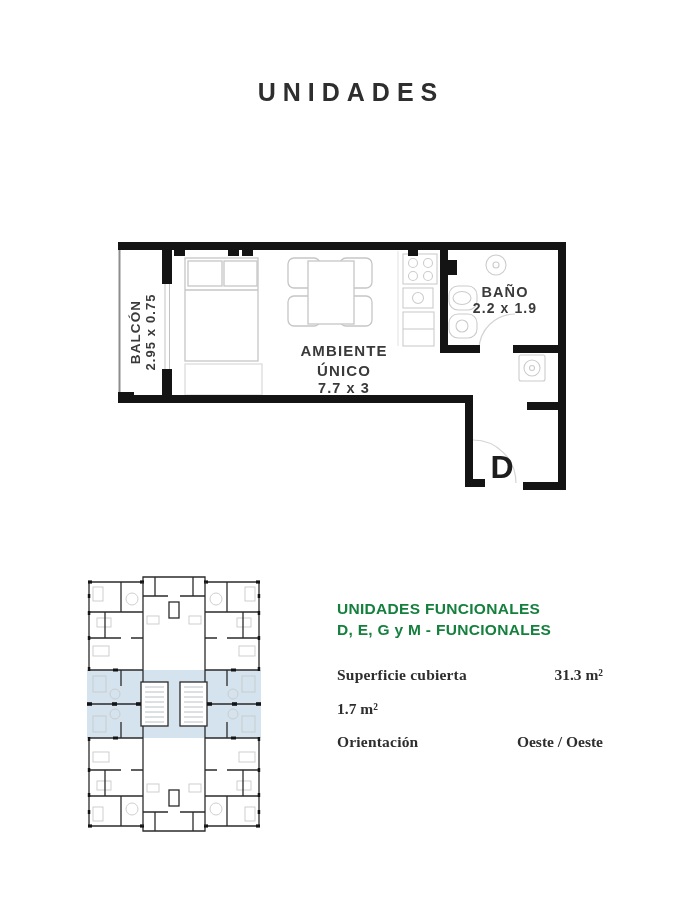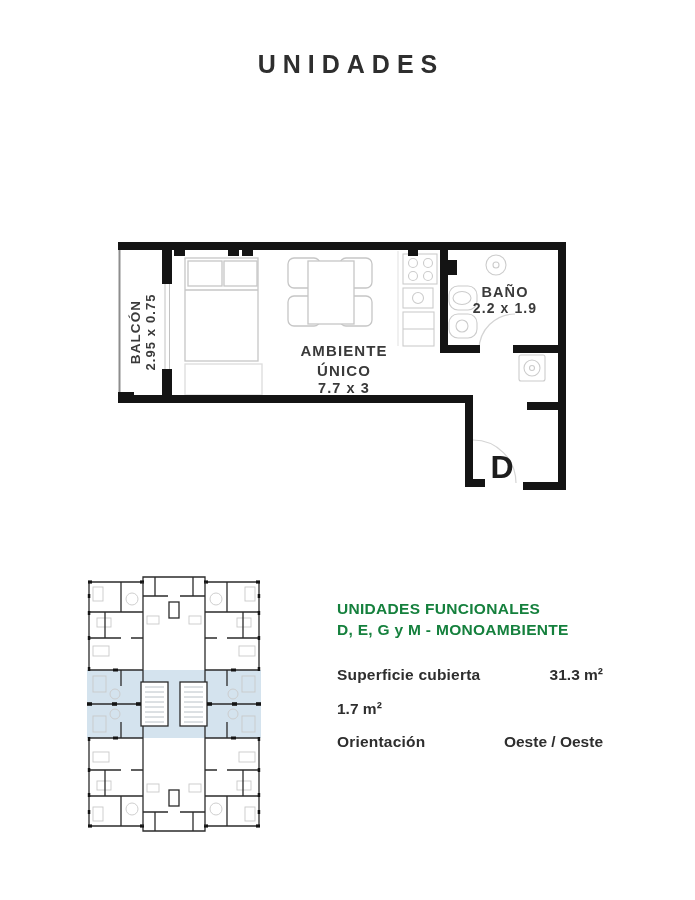--- a/index.html
+++ b/index.html
@@ -1,27 +1,27 @@
 <!DOCTYPE html>
 <html><head>
 <meta charset="utf-8">
 <style>
   html,body{margin:0;padding:0;background:#ffffff;}
   .page{position:relative;width:695px;height:900px;background:#ffffff;overflow:hidden;
         font-family:"Liberation Sans",sans-serif;}
-  .title{position:absolute;top:48px;left:0;width:695px;text-align:center;color:#2e2e2e;}
+  .title{position:absolute;top:76px;left:0;width:695px;text-align:center;color:#2e2e2e;}
   .title .line{font-size:25px;font-weight:bold;letter-spacing:7px;line-height:33px;
                padding-left:7px;}
   .unit-plan{position:absolute;left:117px;top:240px;}
   .key-plan{position:absolute;left:85px;top:574px;}
   .info{position:absolute;left:337px;top:598px;width:266px;color:#2e2e2e;}
   .info .heading{font-size:15.5px;font-weight:bold;letter-spacing:.3px;line-height:21px;color:#15803d;}
   .info .table{margin-top:26px;}
   .info .row{display:flex;justify-content:space-between;align-items:baseline;
-             margin-bottom:15.5px;font-size:15.5px;font-weight:bold;}
+             margin-bottom:15.5px;font-size:15.5px;font-weight:bold;font-family:Liberation Serif, serif;}
   .info .row .lbl{letter-spacing:.2px;}
   .info .row .val{text-align:left;white-space:nowrap;}
   svg text{font-family:"Liberation Sans",sans-serif;}
   .plan-label{fill:#3a3a3a;font-weight:bold;letter-spacing:1.1px;}
 </style>
 </head>
 <body>
 
 <div class="page">
 
@@ -191,21 +191,21 @@
           <rect x="122" y="128.2" width="5" height="3.6"></rect>
         <rect x="147" y="128.2" width="5" height="3.6"></rect>
           <rect x="171" y="128.2" width="5" height="3.6"></rect>
       </g>
     </g>
   </svg>
 
   <div class="info">
     <div class="heading">
       <div>UNIDADES FUNCIONALES</div>
-      <div>D, E, G y M - MONOAMBIENTE</div>
+      <div>D, E, G y M - FUNCIONALES</div>
     </div>
     <div class="table">
       <div class="row">
         <span class="lbl">Superficie cubierta</span>
         <span class="val">31.3 m²</span>
       </div>
       <div class="row">
         <span class="val">1.7 m²</span>
       </div>
       <div class="row">

